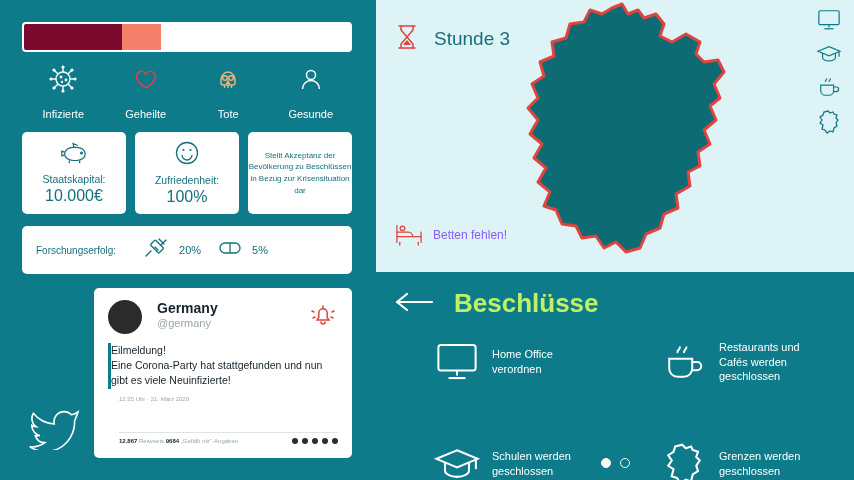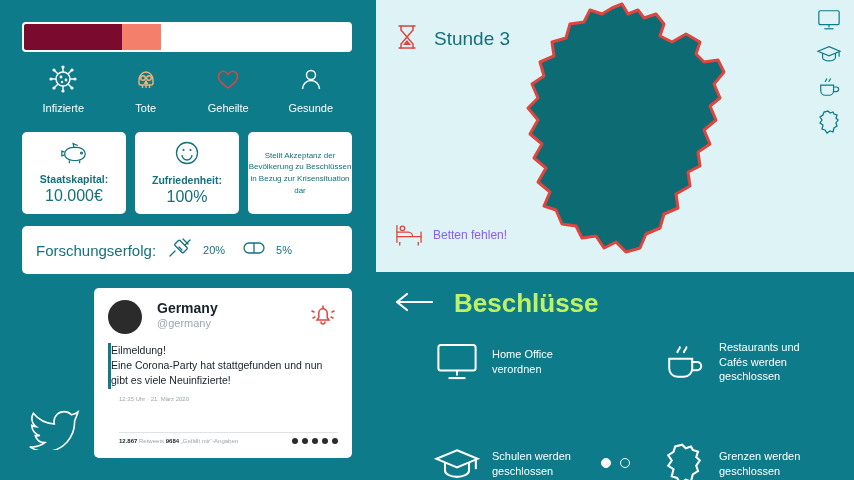--- a/index.html
+++ b/index.html
@@ -42,20 +42,21 @@
     left: 22px; top: 62px;
     width: 330px; height: 58px;
     display: flex;
   }
   .stat-icon-cell {
     flex: 1;
     display: flex;
     flex-direction: column;
     align-items: center;
     justify-content: flex-start;
+    gap: 6px;
   }
   .stat-icon-cell .ico { height: 34px; display: flex; align-items: center; justify-content: center; }
   .stat-icon-cell .lbl {
     margin-top: 6px;
     font-size: 11px;
     color: #ffffff;
   }
 
   
   .card-row {
@@ -74,21 +75,20 @@
     align-items: center;
     justify-content: center;
     padding: 5px 0;
   }
   .card .ico { margin-bottom: 3px; }
   .card .ctitle {
     font-size: 10.5px;
     color: #15707d;
     line-height: 1.25;
     text-align: center;
-    font-weight: bold;
   }
   .card .cval {
     font-size: 16px;
     color: #15707d;
     line-height: 1.25;
     text-align: center;
   }
   .card.note {
     justify-content: center;
   }
@@ -104,23 +104,23 @@
     position: absolute;
     left: 22px; top: 226px;
     width: 330px; height: 48px;
     background: #ffffff;
     border-radius: 5px;
     display: flex;
     align-items: center;
     padding: 0 14px;
   }
   .research-row .rlabel {
-    font-size: 15px;
+    font-size: 10px;
     color: #15707d;
-    margin-right: 10px;
+    margin-right: 26px;
   }
   .research-row .rval {
     font-size: 11px;
     color: #15707d;
     margin: 0 14px 0 7px;
   }
 
   
   .tweet-card {
     position: absolute;
@@ -330,41 +330,41 @@
               <circle cx="14" cy="18" r="1.2"></circle>
             </g>
           </svg>
         </span>
         <span class="lbl">Infizierte</span>
       </div>
 
       <div class="stat-icon-cell">
         <span class="ico">
           <svg width="30" height="30" viewBox="0 0 30 30">
+            <path d="M15 24 C6 18 4 13 6.5 9.5 C9 6 13 7 15 10.5 C17 7 21 6 23.5 9.5 C26 13 24 18 15 24 Z" fill="none" stroke="#e0443e" stroke-width="1.5"></path>
+          </svg>
+        </span>
+        <span class="lbl">Geheilte</span>
+      </div>
+
+      <div class="stat-icon-cell">
+        <span class="ico">
+          <svg width="30" height="30" viewBox="0 0 30 30">
             <g stroke="#f0b47a" stroke-width="1.4" fill="none">
               <path d="M8 16 a7 8 0 1 1 14 0 v3 a2 2 0 0 1 -2 2 h-10 a2 2 0 0 1 -2 -2 z"></path>
               <circle cx="12" cy="14" r="2.3"></circle>
               <circle cx="18" cy="14" r="2.3"></circle>
               <path d="M15 17 l-1.2 2.2 h2.4 z"></path>
               <line x1="11.5" y1="21" x2="11.5" y2="24"></line>
               <line x1="15" y1="21" x2="15" y2="24"></line>
               <line x1="18.5" y1="21" x2="18.5" y2="24"></line>
             </g>
           </svg>
         </span>
         <span class="lbl">Tote</span>
-      </div>
-
-      <div class="stat-icon-cell">
-        <span class="ico">
-          <svg width="30" height="30" viewBox="0 0 30 30">
-            <path d="M15 24 C6 18 4 13 6.5 9.5 C9 6 13 7 15 10.5 C17 7 21 6 23.5 9.5 C26 13 24 18 15 24 Z" fill="none" stroke="#e0443e" stroke-width="1.5"></path>
-          </svg>
-        </span>
-        <span class="lbl">Geheilte</span>
       </div>
 
       <div class="stat-icon-cell">
         <span class="ico">
           <svg width="30" height="30" viewBox="0 0 30 30">
             <g fill="none" stroke="#ffffff" stroke-width="1.5">
               <circle cx="15" cy="11" r="4.5"></circle>
               <path d="M6.5 25 a8.5 8.5 0 0 1 17 0"></path>
             </g>
           </svg>

